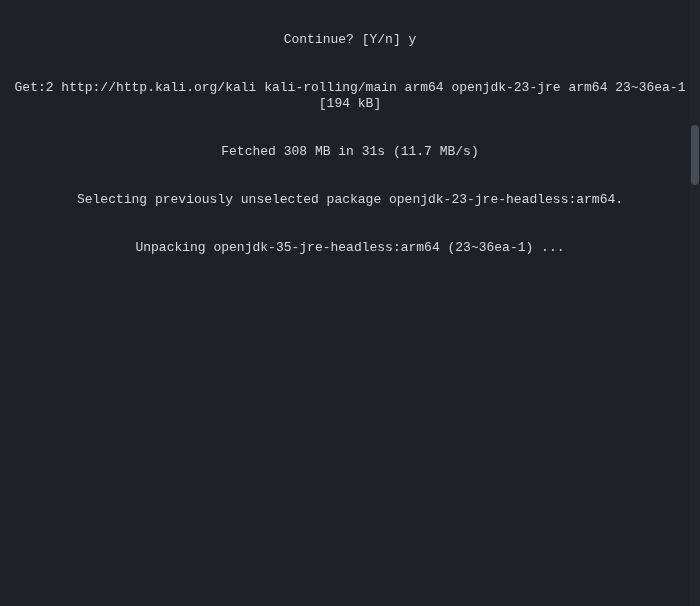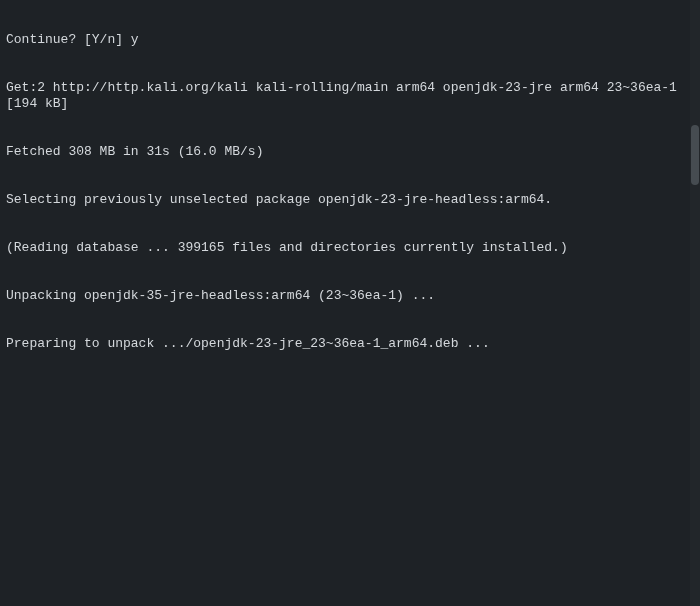--- a/index.html
+++ b/index.html
@@ -18,20 +18,21 @@
       position: relative;
     }
     .terminal {
       padding: 0 6px;
       color: #d4d8dc;
       white-space: pre-wrap;
       word-break: break-all;
     }
     .line {
       display: block;
+      text-align: center;
     }
     .scrollbar {
       position: absolute;
       right: 0;
       top: 0;
       width: 10px;
       height: 606px;
       background: rgba(255,255,255,0.02);
     }
     .scrollbar-thumb {
@@ -41,25 +42,23 @@
       background: rgba(180,190,200,0.25);
       border-radius: 4px;
     }
   </style>
 </head>
 <body>
 
 <div class="terminal">
   <span class="line">Continue? [Y/n] y</span>
   <span class="line">Get:2 http://http.kali.org/kali kali-rolling/main arm64 openjdk-23-jre arm64 23~36ea-1 [194 kB]</span>
-  <span class="line">Fetched 308 MB in 31s (16.0 MB/s)</span>
+  <span class="line">Fetched 308 MB in 31s (11.7 MB/s)</span>
   <span class="line">Selecting previously unselected package openjdk-23-jre-headless:arm64.</span>
-  <span class="line">(Reading database ... 399165 files and directories currently installed.)</span>
   <span class="line">Unpacking openjdk-35-jre-headless:arm64 (23~36ea-1) ...</span>
-  <span class="line">Preparing to unpack .../openjdk-23-jre_23~36ea-1_arm64.deb ...</span>
   
   
   
   
   
   
   
   
   
   

